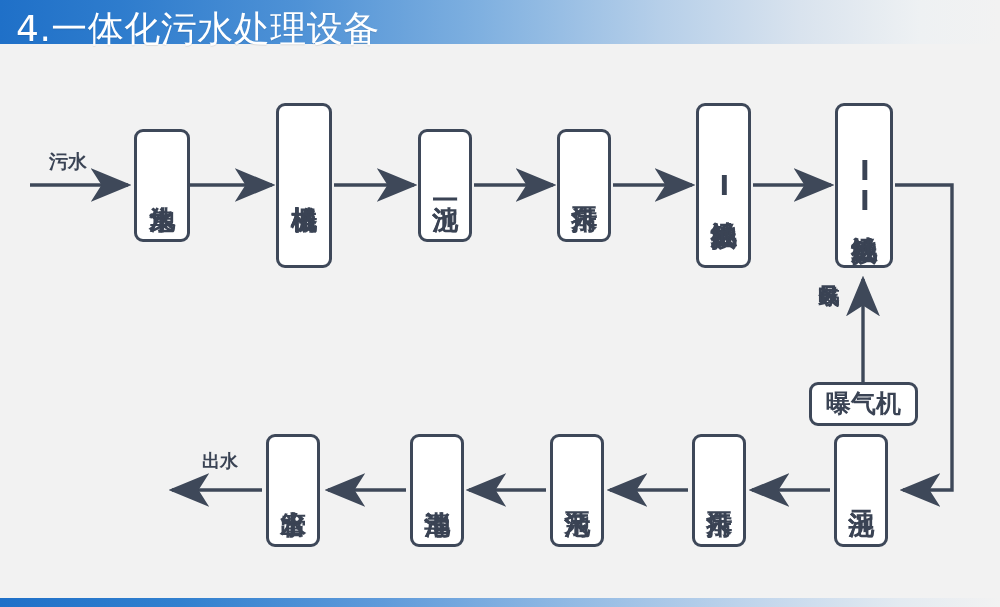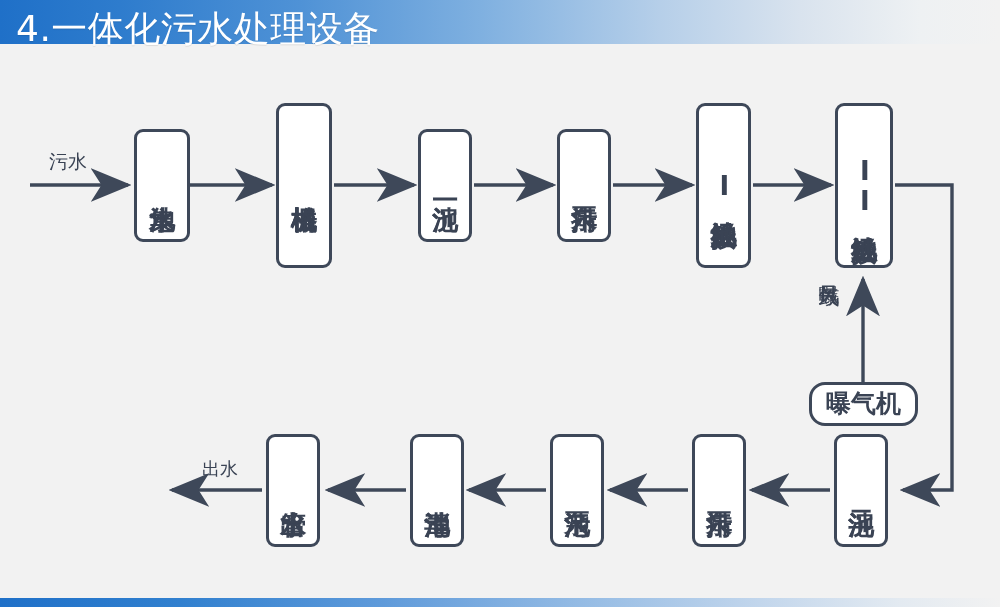--- a/index.html
+++ b/index.html
@@ -102,21 +102,21 @@
     text-orientation: mixed;
     font-size: 25px;
     line-height: 1.1;
   }
 
   
   .flow-label {
     position: absolute;
     color: #3a4354;
     font-size: 19px;
-    font-weight: 400;
+    font-weight: 700;
     white-space: nowrap;
   }
   .flow-label.vertical {
     writing-mode: vertical-rl;
     text-orientation: upright;
     font-size: 21px;
     line-height: 1.0;
   }
 </style>
 </head>
@@ -166,21 +166,21 @@
       <line x1="546" y1="433" x2="469" y2="433" marker-end="url(#ah-l)"></line>
 
       <line x1="406" y1="433" x2="328" y2="433" marker-end="url(#ah-l)"></line>
 
       <line x1="262" y1="433" x2="172" y2="433" marker-end="url(#ah-l)"></line>
     </g>
   </svg>
 
   <div class="flow-label" style="left:49px; top:92px;">污水</div>
 
-  <div class="flow-label" style="left:202px; top:400px; font-size:18px;">出水</div>
+  <div class="flow-label" style="left:202px; top:392px; font-size:18px;">出水</div>
 
   <div class="flow-label vertical" style="left:818px; top:212px;">鼓风曝气</div>
 
   <div class="node" style="left:134px; top:72px; width:56px; height:113px;">
     <span class="node-label">集水池</span>
   </div>
 
   <div class="node" style="left:276px; top:46px; width:56px; height:165px;">
     <span class="node-label">机械栅格</span>
   </div>
@@ -194,21 +194,21 @@
   </div>
 
   <div class="node" style="left:696px; top:46px; width:55px; height:165px;">
     <span class="node-label">I级接触池</span>
   </div>
 
   <div class="node" style="left:835px; top:46px; width:58px; height:165px;">
     <span class="node-label">II级接触池</span>
   </div>
 
-  <div class="node horiz" style="left:809px; top:325px; width:109px; height:44px; border-radius:16px;">
+  <div class="node horiz" style="left:809px; top:325px; width:109px; height:44px; border-radius:9px;">
     <span class="node-label">曝气机</span>
   </div>
 
   <div class="node" style="left:834px; top:377px; width:54px; height:113px;">
     <span class="node-label">二沉池</span>
   </div>
 
   <div class="node" style="left:692px; top:377px; width:54px; height:113px;">
     <span class="node-label">排污泵</span>
   </div>

